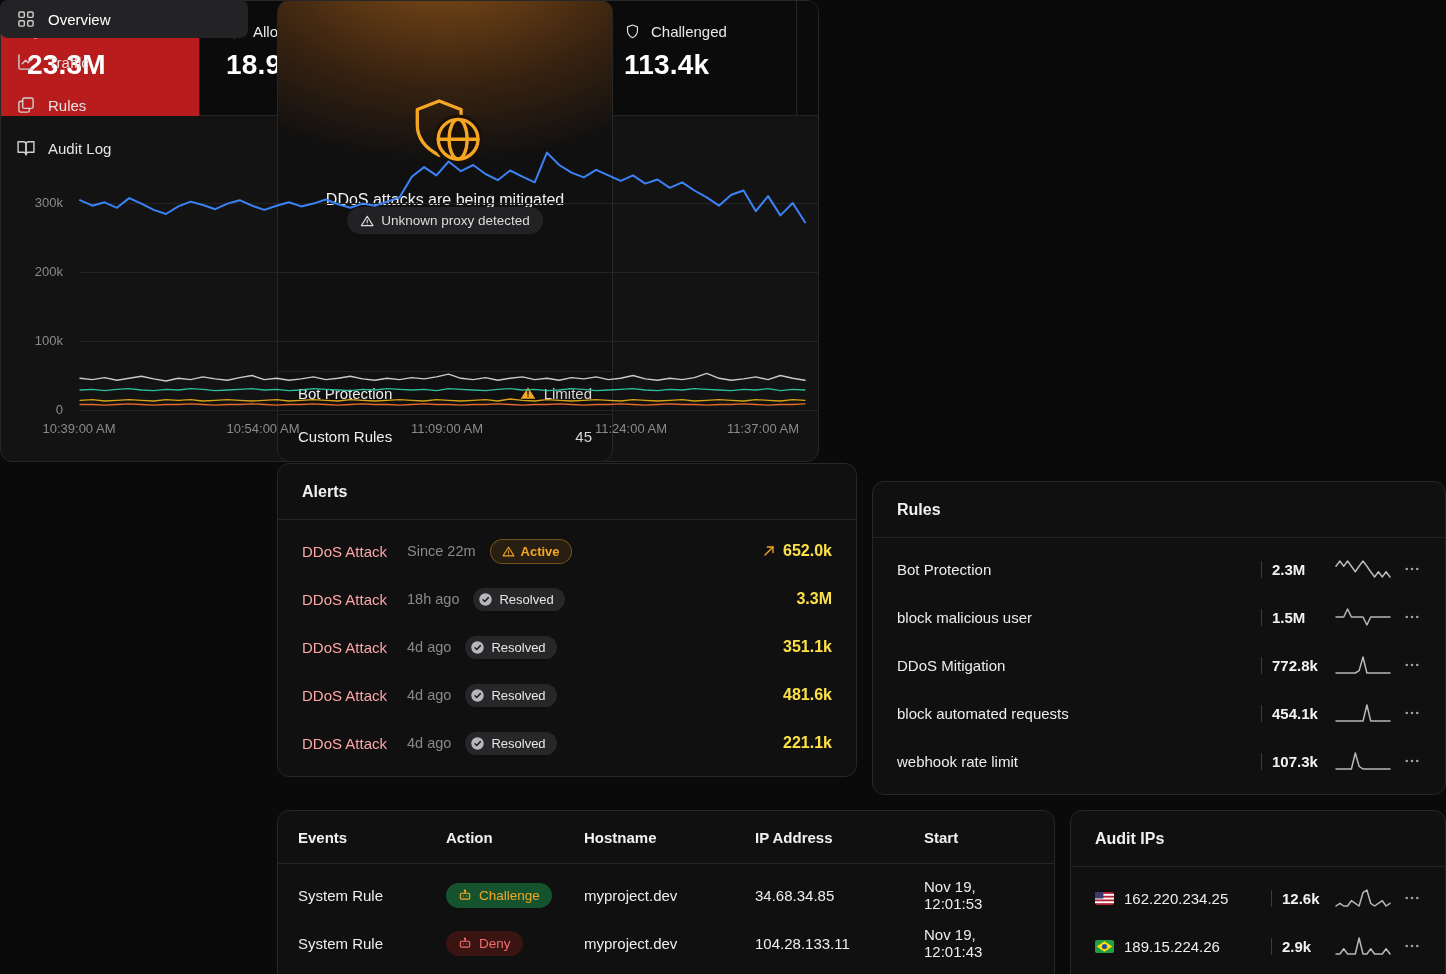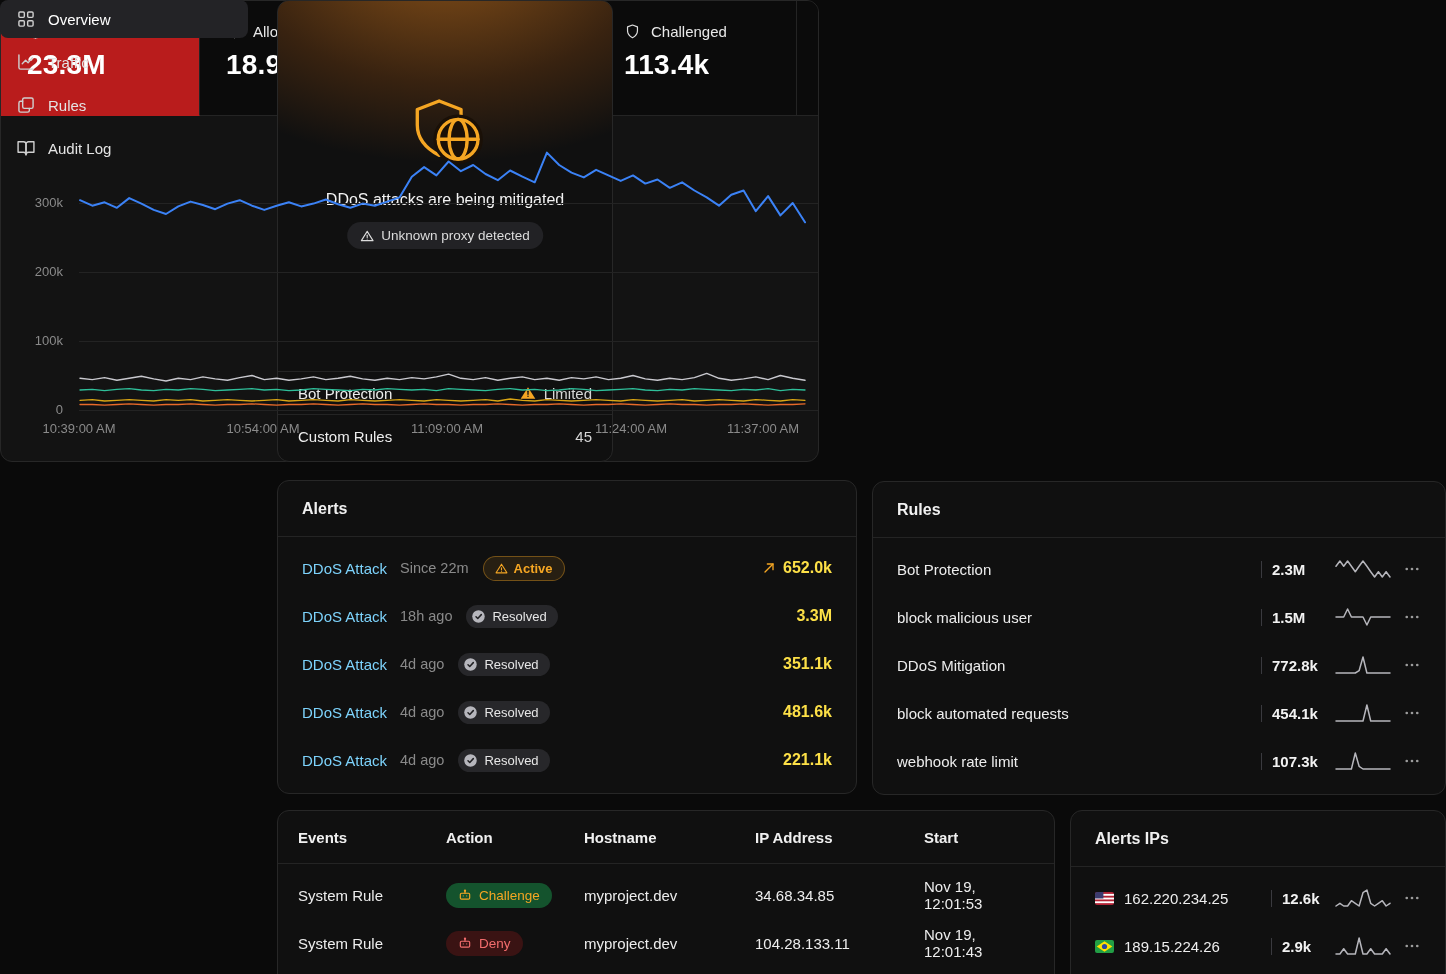--- a/index.html
+++ b/index.html
@@ -22,21 +22,21 @@
                border-bottom:1px solid #242424;font-size:16px;font-weight:700;color:#f0f0f0;}
 
   
   #mitigation{left:277px;top:0;width:336px;height:462px;overflow:hidden;}
   .glow{position:absolute;left:0;top:0;right:0;height:280px;pointer-events:none;
         background:radial-gradient(ellipse 135% 105% at 50% -18%,rgba(236,135,32,.55),
                    rgba(160,82,16,.28) 45%,rgba(16,16,16,0) 72%);}
   .shield-wrap{position:absolute;top:93px;left:50%;transform:translateX(-50%);color:#f5a623;}
   .mit-title{position:absolute;top:190px;left:0;width:100%;text-align:center;
              font-size:16px;font-weight:500;color:#f2f2f2;}
-  .mit-badge{position:absolute;top:221px;left:50%;transform:translateX(-50%);
+  .mit-badge{position:absolute;top:206px;left:50%;transform:translateX(-50%);
              display:inline-flex;align-items:center;gap:7px;background:#222225;
              border-radius:999px;padding:6px 13px;font-size:13.5px;color:#dcdcdc;white-space:nowrap;}
   .mit-rows{position:absolute;left:0;right:0;bottom:4px;}
   .mit-row{display:flex;justify-content:space-between;align-items:center;height:42px;
            padding:0 20px;border-top:1px solid #242424;font-size:15px;}
   .mit-row .r{display:flex;align-items:center;gap:8px;color:#d6d6d6;}
   .warn{color:#f5a623;}
 
   
   #traffic{left:627px;top:0;width:819px;height:462px;background:#131313;
@@ -50,24 +50,24 @@
   .tab-icon{width:17px;height:17px;color:#dcdcdc;}
   .tab-value{margin-top:9px;font-size:28px;font-weight:700;color:#ffffff;letter-spacing:.2px;}
   .chart-wrap{position:relative;height:345px;}
   .gridline{position:absolute;left:78px;right:0;height:1px;background:#232323;}
   .ylabel{position:absolute;left:0;width:62px;text-align:right;font-size:13px;color:#8a8a8a;}
   .plot{position:absolute;left:78px;top:0;width:727px;height:294px;}
   .xlabel{position:absolute;top:305px;transform:translateX(-50%);font-size:13px;
           color:#8a8a8a;white-space:nowrap;}
 
   
-  #alerts{left:277px;top:480px;width:580px;height:314px;}
+  #alerts{left:277px;top:463px;width:580px;height:314px;}
   .rows{padding-top:7px;}
   .alert-row{display:flex;align-items:center;height:48px;padding:0 24px;font-size:15px;}
-  .alert-name{color:#7dd3fc;margin-right:13px;}
+  .alert-name{color:#fca5a5;margin-right:20px;}
   .alert-time{color:#8a8a8a;font-size:14.5px;margin-right:14px;}
   .badge{display:inline-flex;align-items:center;gap:6px;border-radius:999px;
          font-size:13px;line-height:1;}
   .badge-active{color:#f5a623;background:rgba(245,166,35,.10);
                 border:1px solid rgba(245,166,35,.38);padding:5px 11px;font-weight:700;}
   .badge-resolved{color:#e6e6e6;background:#27272a;padding:4px 11px 4px 5px;}
   .alert-value{margin-left:auto;display:flex;align-items:center;gap:6px;
                font-size:16px;font-weight:700;color:#fde047;}
 
   
@@ -497,21 +497,21 @@
           <span data-interactable="false">Deny</span>
         </span>
         <span data-interactable="false">myproject.dev</span>
         <span data-interactable="false">104.28.133.11</span>
         <span data-interactable="false">Nov 19, 12:01:43</span>
       </div>
     </div>
   </section>
 
   <section class="card" id="denied" data-interactable="false">
-    <div class="card-header" data-interactable="false">Alerts IPs</div>
+    <div class="card-header" data-interactable="false">Audit IPs</div>
     <div class="rows">
       <div class="ip-row" data-interactable="true">
         <span class="flag" data-interactable="false">
           <svg width="19" height="13" viewBox="0 0 19 13">
               <rect width="19" height="13" fill="#b22234"></rect>
               <rect y="1.9" width="19" height="1.85" fill="#fff"></rect>
               <rect y="5.6" width="19" height="1.85" fill="#fff"></rect>
               <rect y="9.3" width="19" height="1.85" fill="#fff"></rect>
               <rect width="8.4" height="6.5" fill="#3c3b6e"></rect>
             </svg>

